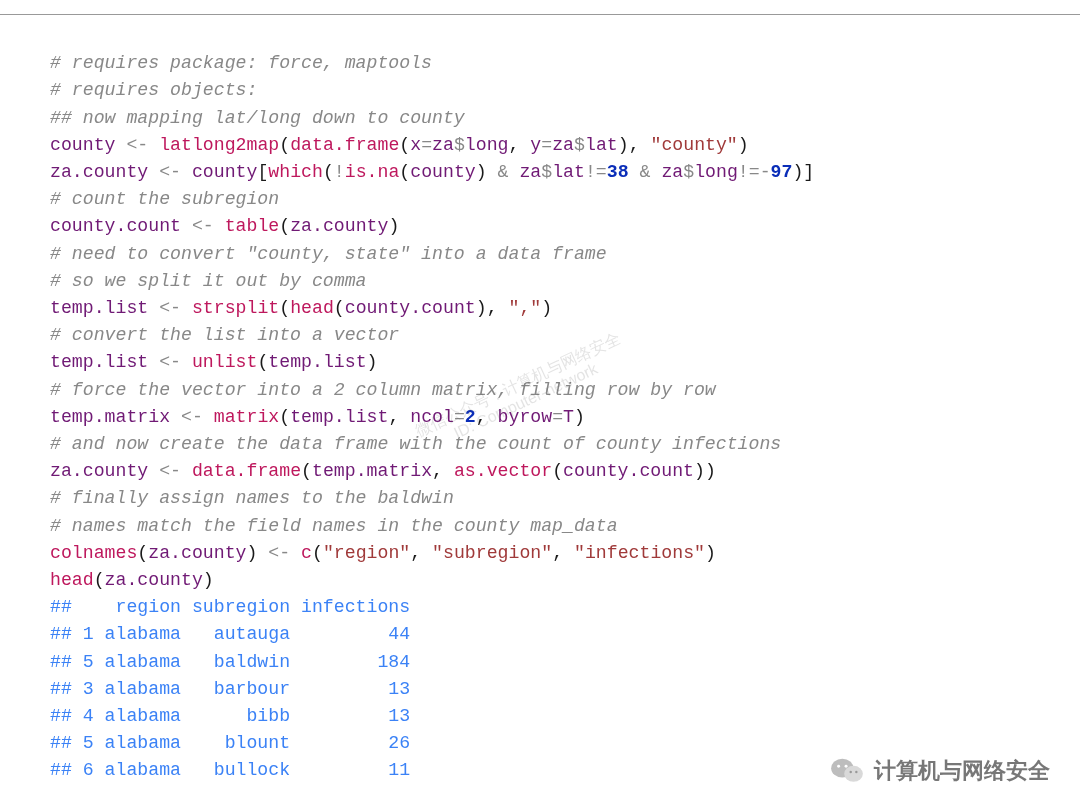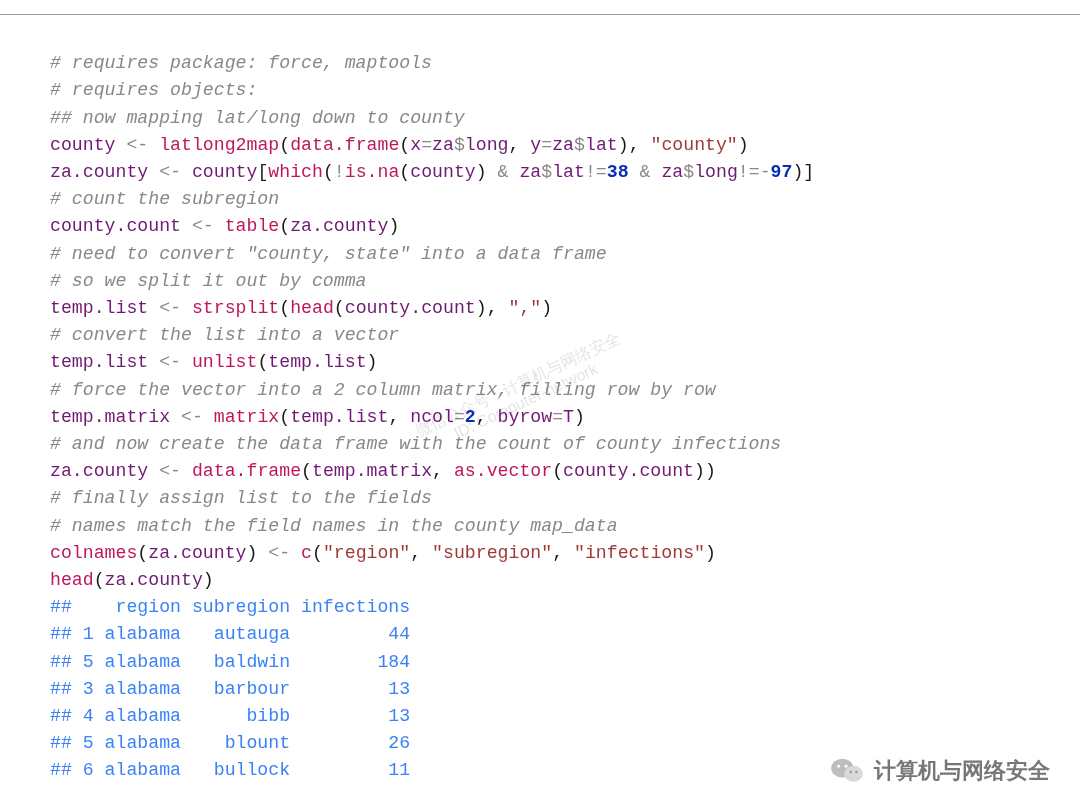--- a/index.html
+++ b/index.html
@@ -74,21 +74,21 @@
 <span class="sym">county.count </span><span class="op">&lt;-</span><span class="kw"> table</span><span class="plain">(</span><span class="sym">za.county</span><span class="plain">)</span>
 <span class="cmt"># need to convert "county, state" into a data frame</span>
 <span class="cmt"># so we split it out by comma</span>
 <span class="sym">temp.list </span><span class="op">&lt;-</span><span class="kw"> strsplit</span><span class="plain">(</span><span class="kw">head</span><span class="plain">(</span><span class="sym">county.count</span><span class="plain">), </span><span class="str">","</span><span class="plain">)</span>
 <span class="cmt"># convert the list into a vector</span>
 <span class="sym">temp.list </span><span class="op">&lt;-</span><span class="kw"> unlist</span><span class="plain">(</span><span class="sym">temp.list</span><span class="plain">)</span>
 <span class="cmt"># force the vector into a 2 column matrix, filling row by row</span>
 <span class="sym">temp.matrix </span><span class="op">&lt;-</span><span class="kw"> matrix</span><span class="plain">(</span><span class="sym">temp.list</span><span class="plain">, </span><span class="sym">ncol</span><span class="op">=</span><span class="num">2</span><span class="plain">, </span><span class="sym">byrow</span><span class="op">=</span><span class="sym">T</span><span class="plain">)</span>
 <span class="cmt"># and now create the data frame with the count of county infections</span>
 <span class="sym">za.county </span><span class="op">&lt;-</span><span class="kw"> data.frame</span><span class="plain">(</span><span class="sym">temp.matrix</span><span class="plain">, </span><span class="kw">as.vector</span><span class="plain">(</span><span class="sym">county.count</span><span class="plain">))</span>
-<span class="cmt"># finally assign list to the fields</span>
+<span class="cmt"># finally assign names to the baldwin</span>
 <span class="cmt"># names match the field names in the county map_data</span>
 <span class="kw">colnames</span><span class="plain">(</span><span class="sym">za.county</span><span class="plain">) </span><span class="op">&lt;-</span><span class="kw"> c</span><span class="plain">(</span><span class="str">"region"</span><span class="plain">, </span><span class="str">"subregion"</span><span class="plain">, </span><span class="str">"infections"</span><span class="plain">)</span>
 <span class="kw">head</span><span class="plain">(</span><span class="sym">za.county</span><span class="plain">)</span>
 <span class="out">##    region subregion infections</span>
 <span class="out">## 1 alabama   autauga         44</span>
 <span class="out">## 5 alabama   baldwin        184</span>
 <span class="out">## 3 alabama   barbour         13</span>
 <span class="out">## 4 alabama      bibb         13</span>
 <span class="out">## 5 alabama    blount         26</span>
 <span class="out">## 6 alabama   bullock         11</span>

